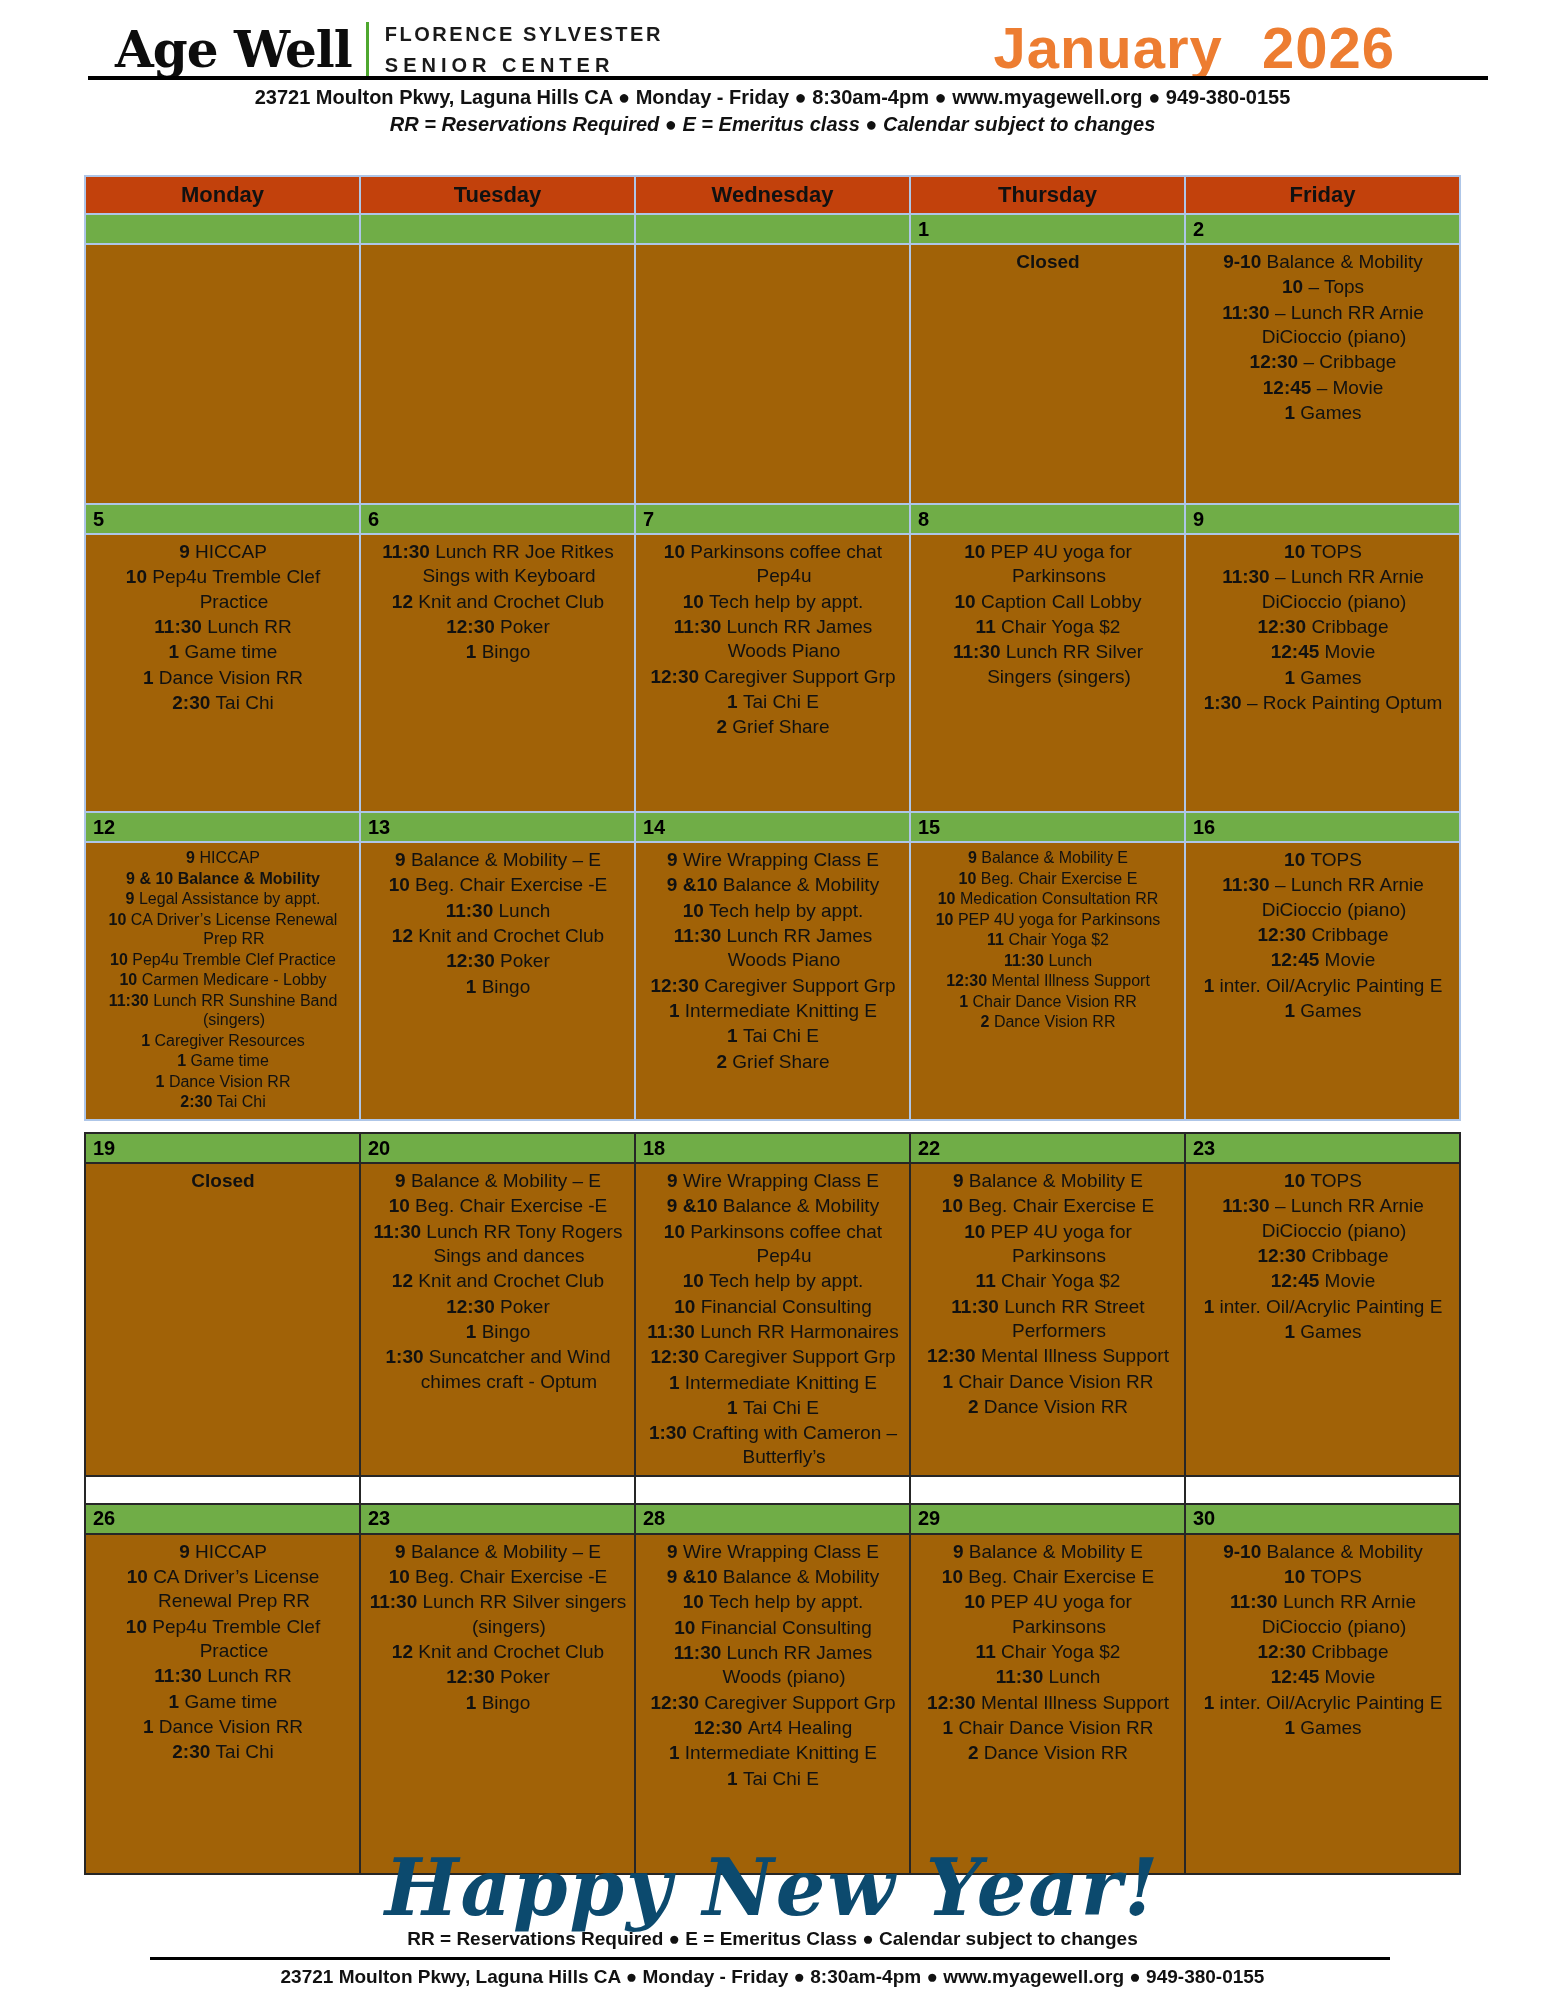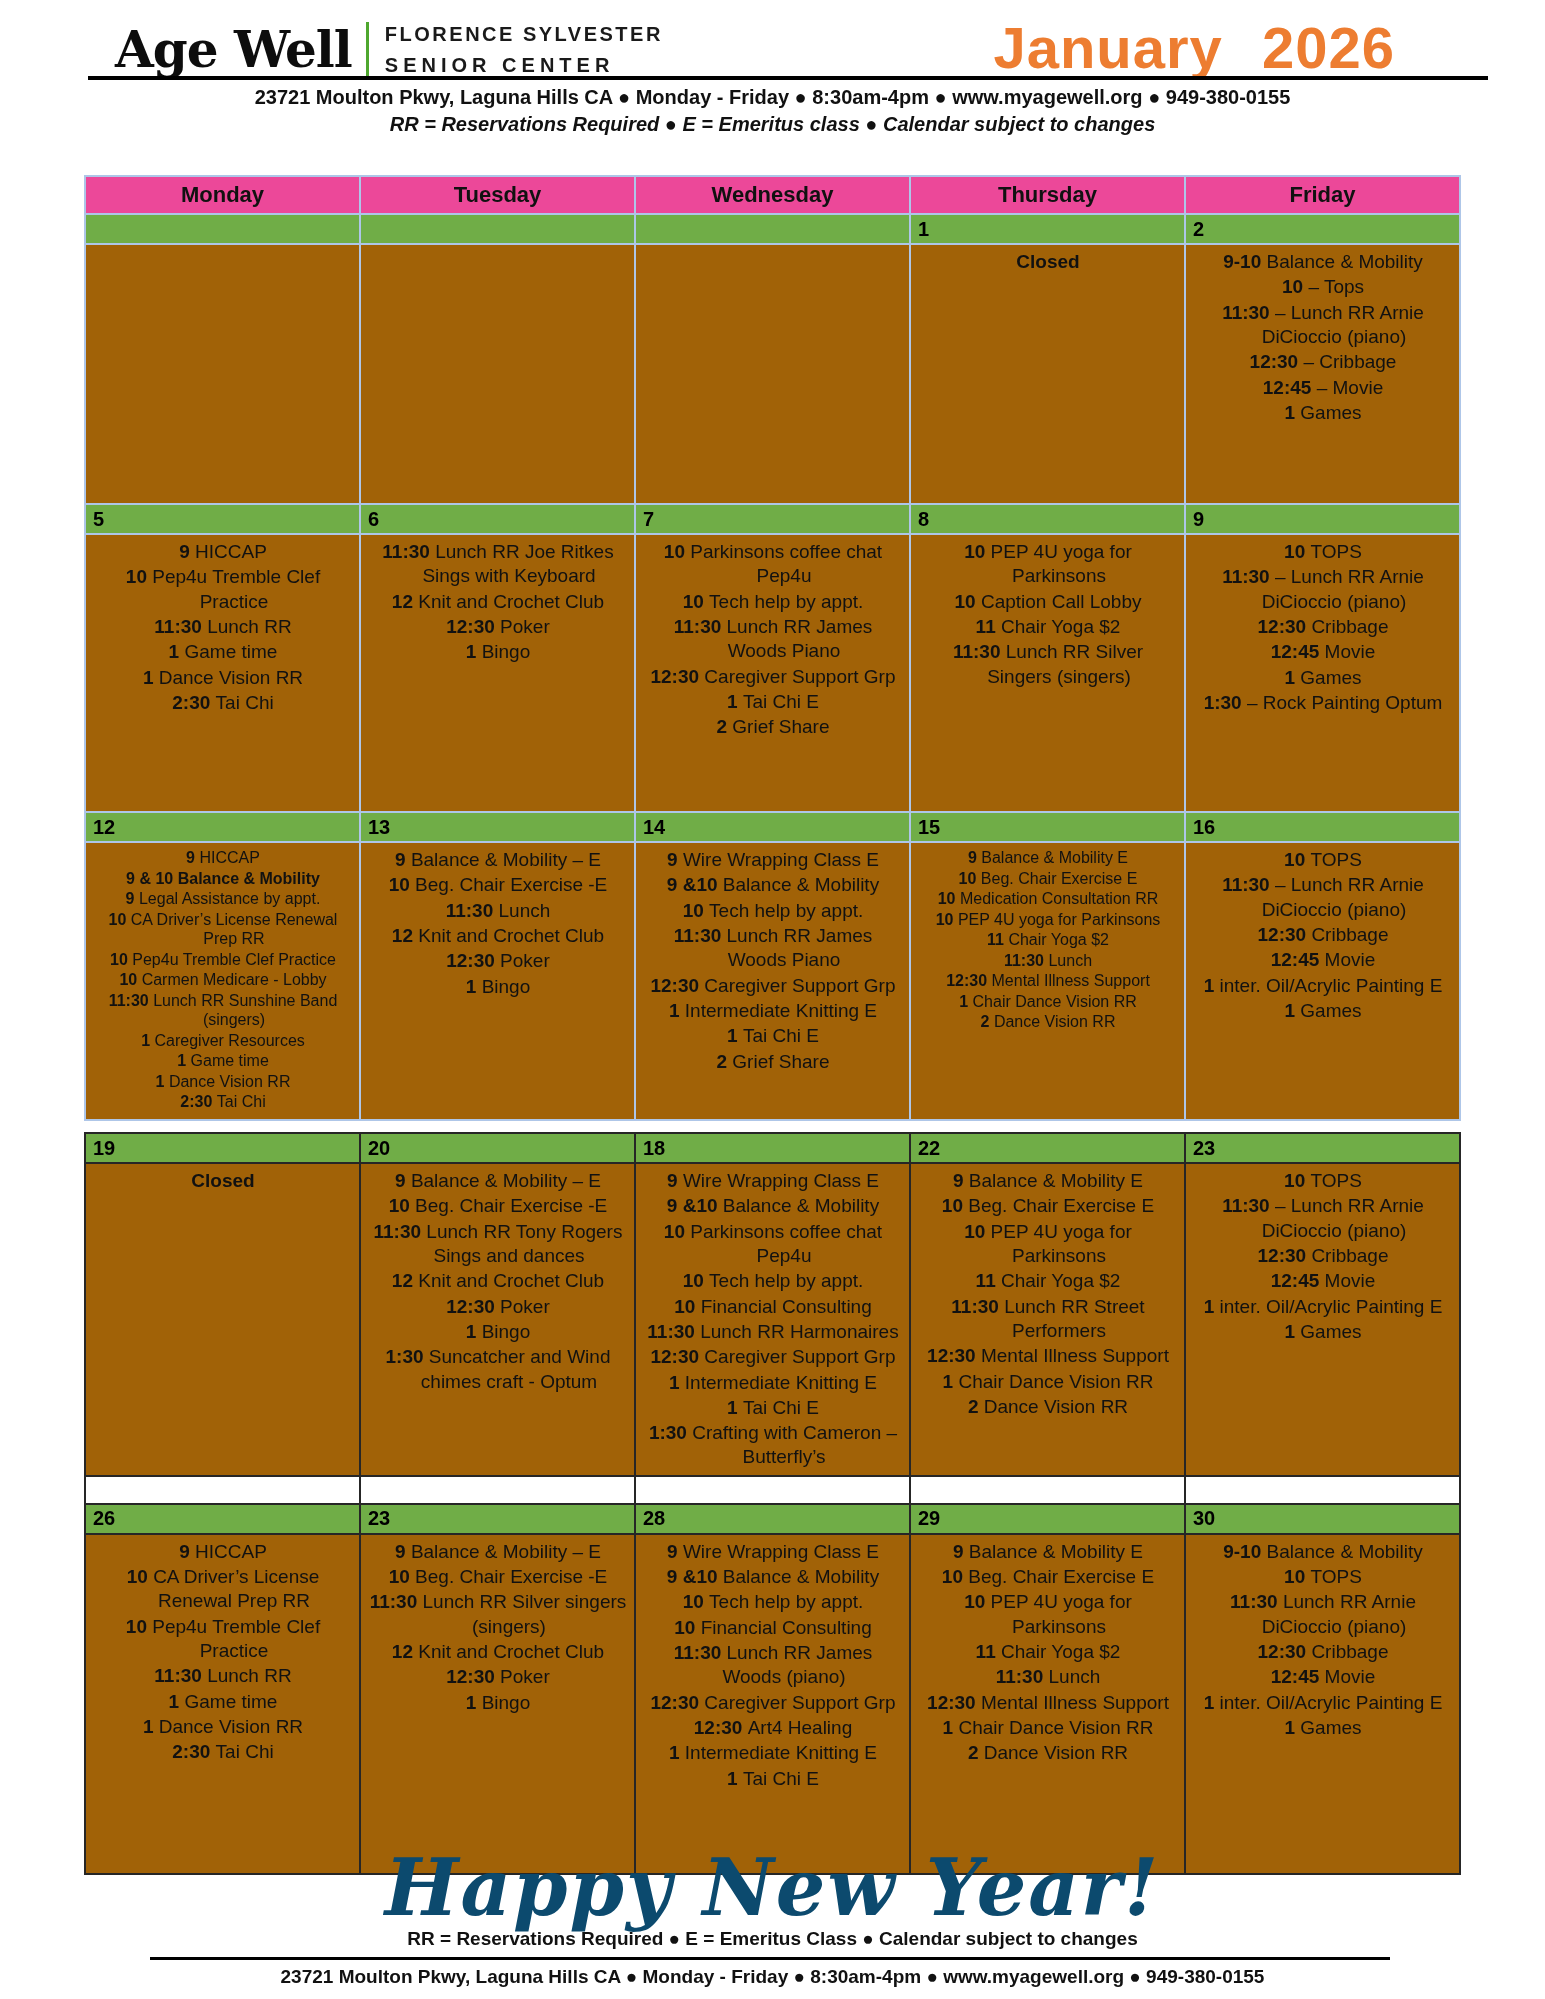--- a/index.html
+++ b/index.html
@@ -20,21 +20,21 @@
                 font-weight:bold;font-size:20px;}
   .legend-line{position:absolute;top:113px;left:84px;width:1377px;text-align:center;
                font-weight:bold;font-style:italic;font-size:20px;}
 
   
   table.cal{border-collapse:collapse;table-layout:fixed;position:absolute;left:84px;width:1377px;background:#fff;}
   #table1{top:175px;}
   #table2{top:1104px;margin-top:28px;}
   #table1 th, #table1 td{border:2px solid #AEC6E8;}
   #table2 td{border:2px solid #262626;}
-  th.dayhead{font-size:22px;font-weight:bold;height:34px;background:#ec4899;}
+  th.dayhead{font-size:22px;font-weight:bold;height:34px;background:#c2410c;}
   td.bar{background:#70AD47;font-weight:bold;font-size:20px;height:26px;
          padding:1px 0 1px 7px;text-align:left;vertical-align:middle;color:#000;}
   td.cell{vertical-align:top;padding:4px 7px 4px 8px;font-size:19px;line-height:1.28;background:#a16207;text-align:center;}
   td.cell.compact{font-size:16px;line-height:1.22;}
   td.spacer{height:24px;background:#fff;}
   .event{padding-left:22px;text-indent:-22px;margin:1px 0;}
   .event .time{font-weight:bold;}
   .event.bold{font-weight:bold;}
 
   

